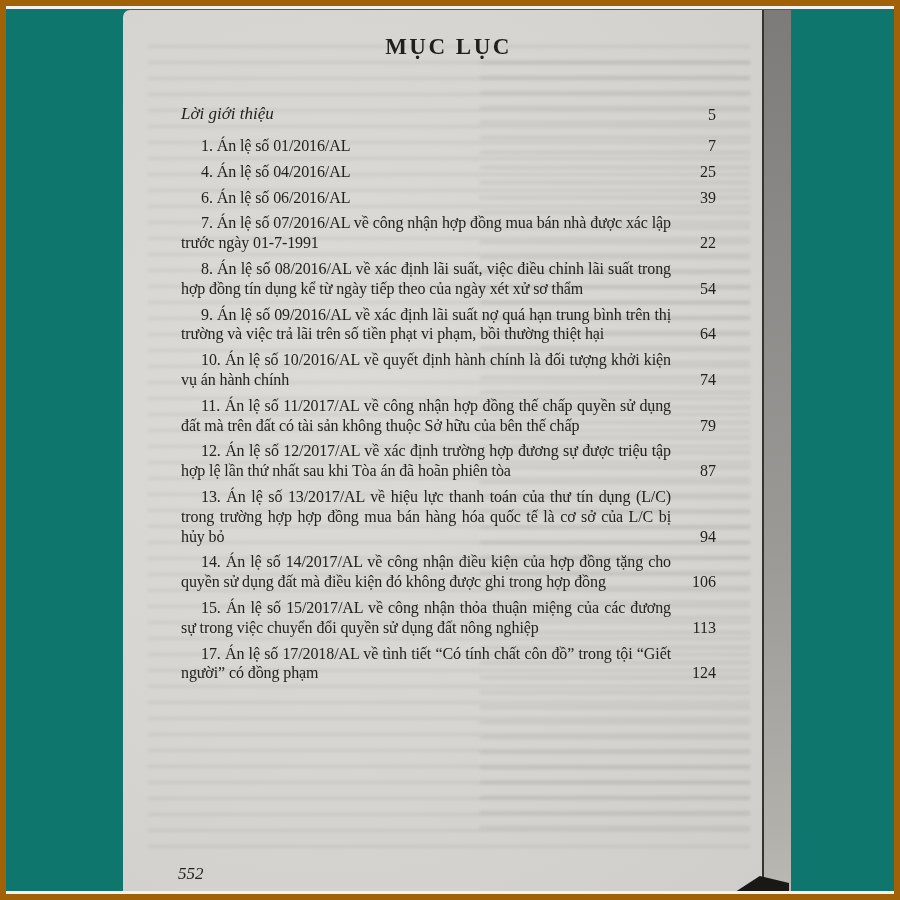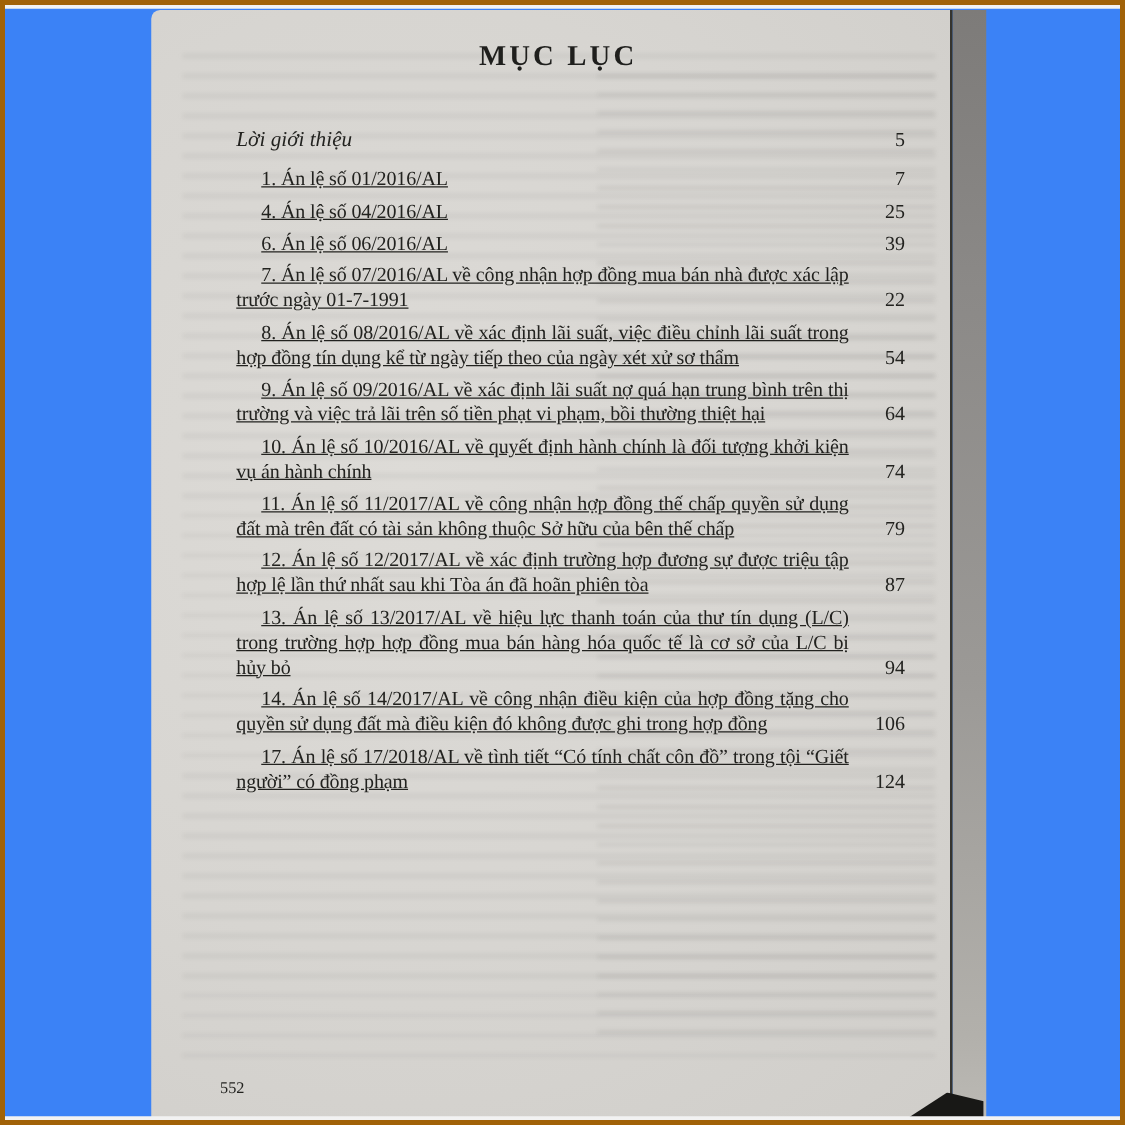--- a/index.html
+++ b/index.html
@@ -4,25 +4,25 @@
 <style>
   html, body {
     margin: 0;
     padding: 0;
     background: #ffffff;
   }
   .photo {
     position: relative;
     width: 900px;
     height: 900px;
-    background: #3b82f6;
+    background: #0f766e;
     overflow: hidden;
     font-family: "Liberation Serif", "DejaVu Serif", serif;
     box-sizing: border-box;
-    border: 4px solid #a16207;
+    border: 6px solid #a16207;
   }
   
   .page {
     position: absolute;
     left: 117px;
     top: 4px;
     width: 639px;
     height: 891px;
     background:
       radial-gradient(130% 95% at 32% 42%, #dddbd7 0%, #d7d5d1 45%, #d0cecA 78%, #c6c4c0 100%);
@@ -88,21 +88,21 @@
     width: 535px;
     margin: 0;
     text-align: center;
     font-size: 23px;
     font-weight: bold;
     letter-spacing: 2.5px;
     color: #1f1f1d;
   }
   .content {
     position: absolute;
-    left: 68px;
+    left: 58px;
     top: 94px;
     width: 535px;
     color: #22221f;
   }
   .intro-row {
     position: relative;
     font-size: 17px;
     line-height: 20px;
     margin-bottom: 12px;
   }
@@ -116,21 +116,20 @@
   .intro-row .pagenum {
     position: absolute;
     right: 0;
     top: 1px;
     font-style: normal;
   }
   .entries {
     margin: 0;
     padding: 0;
     list-style: none;
-    text-decoration: underline;
   }
   .entry {
     position: relative;
     margin-top: 6px;
     font-size: 16px;
     line-height: 19.8px;
   }
   .entry-text {
     display: block;
     width: 490px;
@@ -140,22 +139,23 @@
   }
   .entry-page {
     position: absolute;
     right: 0;
     bottom: 0;
   }
   .folio {
     position: absolute;
     left: 55px;
     top: 854px;
-    font-size: 13px;
+    font-size: 17px;
     color: #22221f;
+    font-style: italic;
   }
   
   .frame-line-top, .frame-line-bottom {
     position: absolute;
     left: 0;
     width: 900px;
     height: 3px;
     background: #f2f2f2;
   }
   .frame-line-top { top: 0; }
@@ -217,20 +217,24 @@
           </div>
           <div class="entry">
             <span class="entry-text">13. Án lệ số 13/2017/AL về hiệu lực thanh toán của thư tín dụng (L/C) trong trường hợp hợp đồng mua bán hàng hóa quốc tế là cơ sở của L/C bị hủy bỏ</span>
             <span class="pagenum entry-page">94</span>
           </div>
           <div class="entry">
             <span class="entry-text">14. Án lệ số 14/2017/AL về công nhận điều kiện của hợp đồng tặng cho quyền sử dụng đất mà điều kiện đó không được ghi trong hợp đồng</span>
             <span class="pagenum entry-page">106</span>
           </div>
           <div class="entry">
+            <span class="entry-text">15. Án lệ số 15/2017/AL về công nhận thỏa thuận miệng của các đương sự trong việc chuyển đổi quyền sử dụng đất nông nghiệp</span>
+            <span class="pagenum entry-page">113</span>
+          </div>
+          <div class="entry">
             <span class="entry-text">17. Án lệ số 17/2018/AL về tình tiết “Có tính chất côn đồ” trong tội “Giết người” có đồng phạm</span>
             <span class="pagenum entry-page">124</span>
           </div>
         </div>
     </div>
 
     <div class="folio">552</div>
   </div>
 
   <div class="fore-edge"></div>

